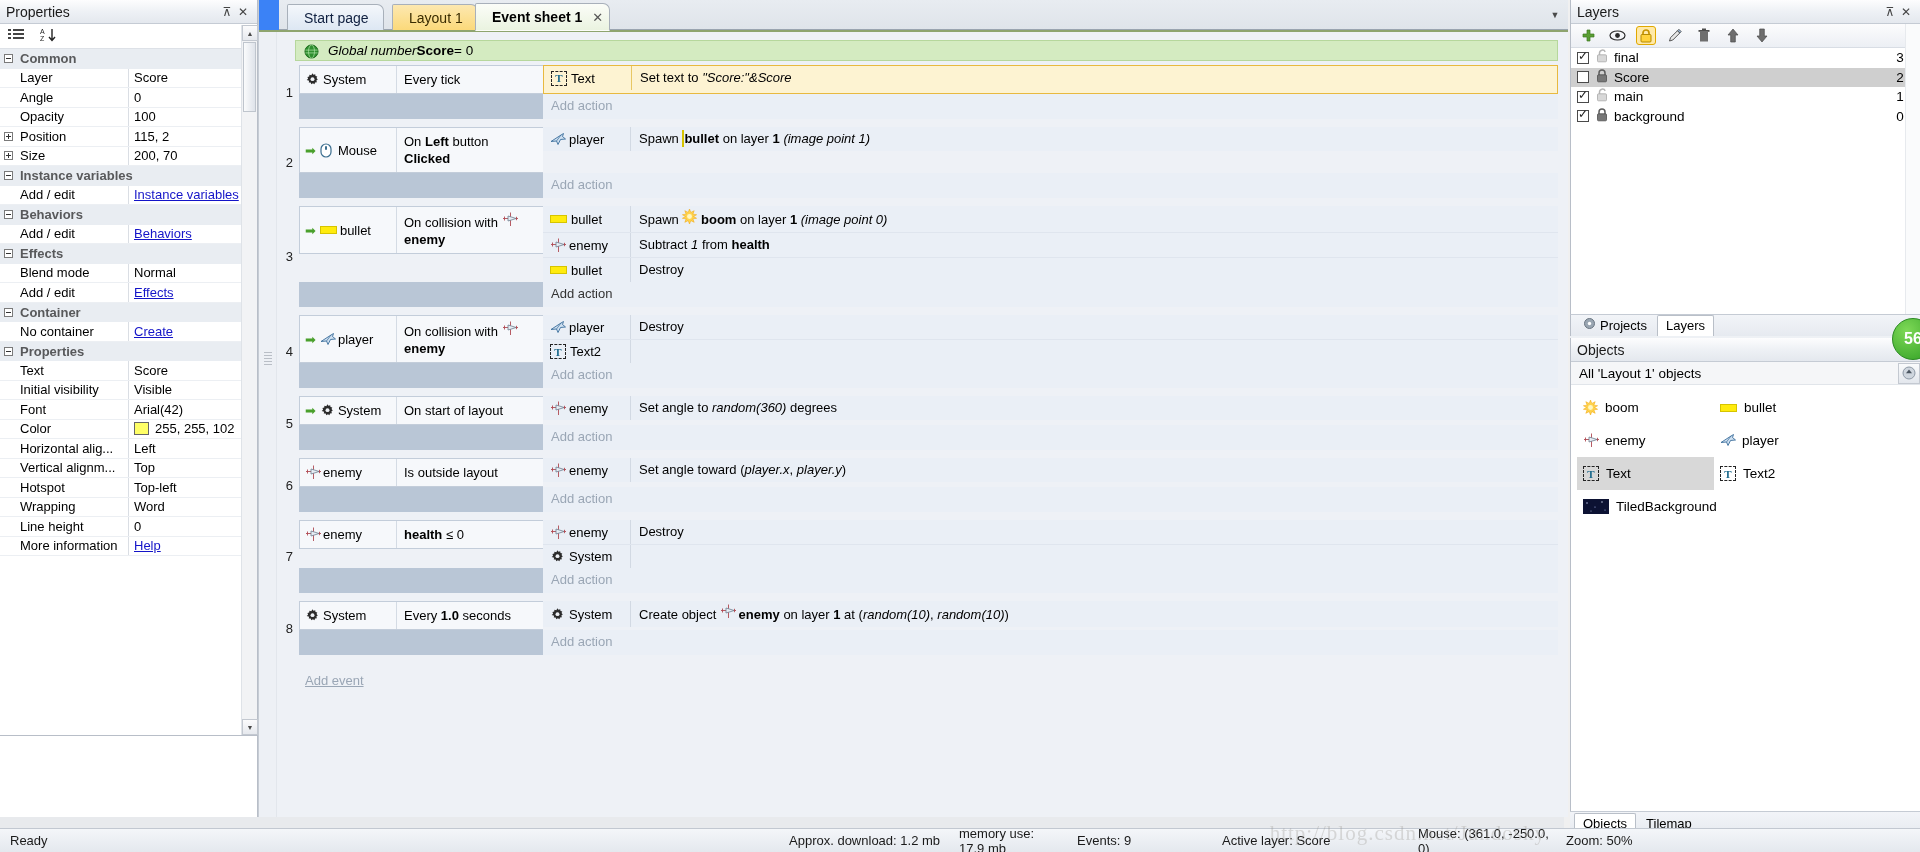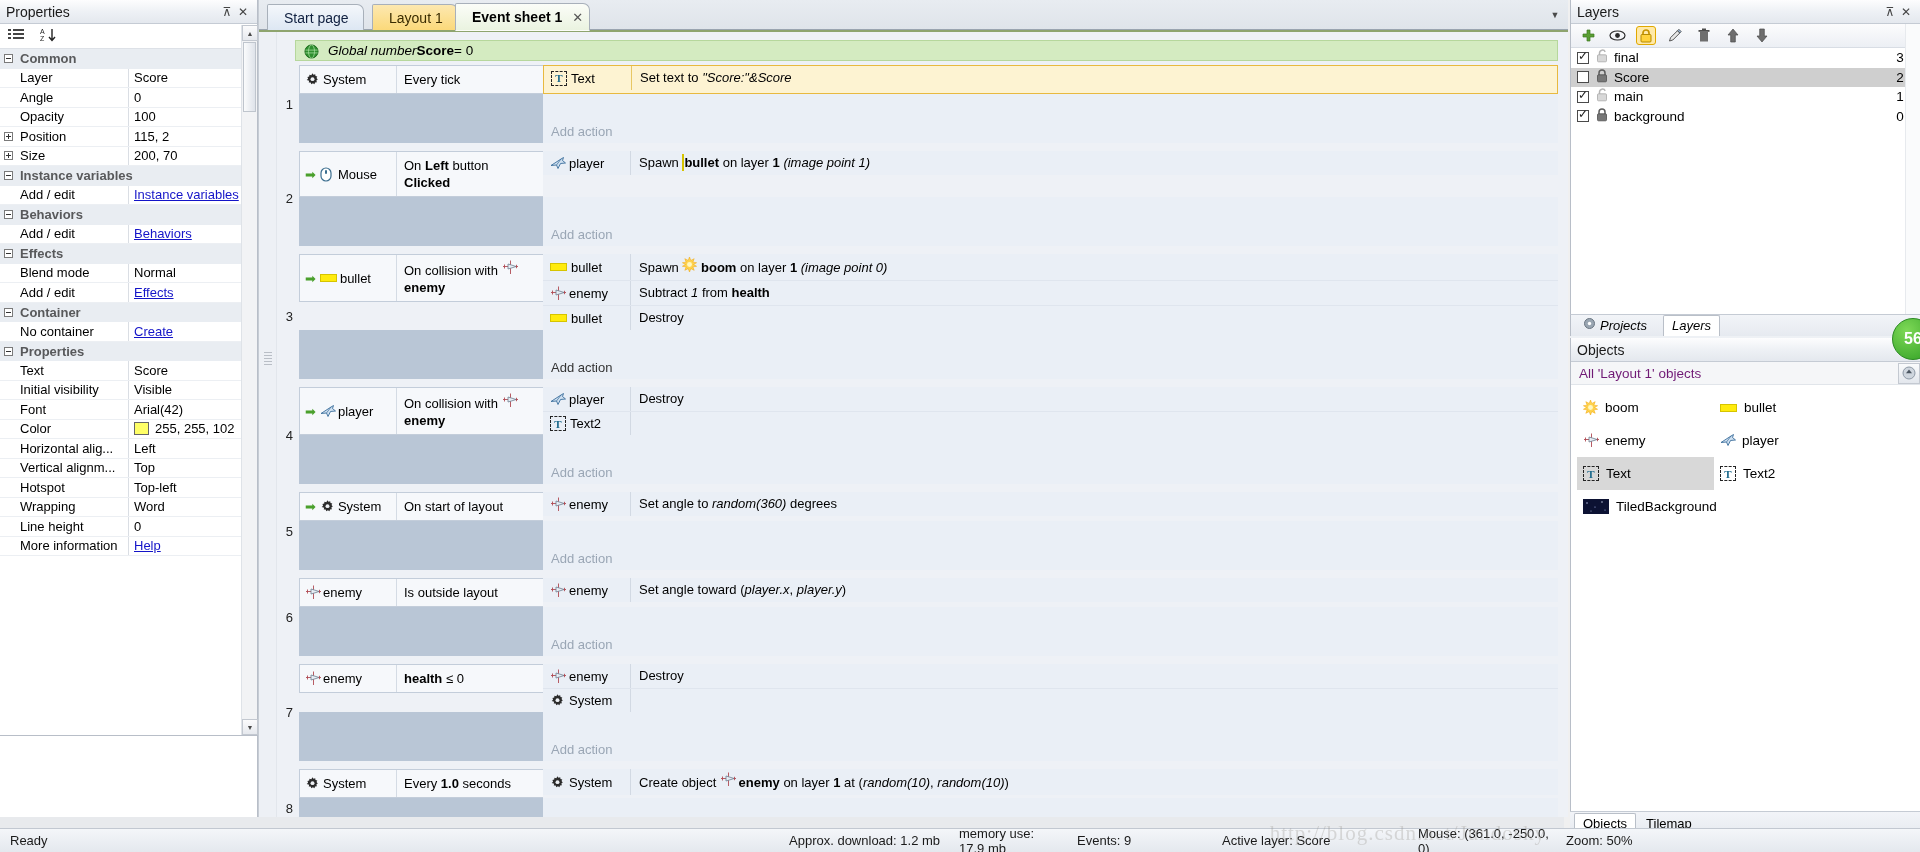--- a/index.html
+++ b/index.html
@@ -90,20 +90,21 @@
   }
   .props-bottom {
     position: absolute; left: 0; top: 735px; width: 258px; height: 82px;
     background: #fff; border: 1px solid #b8bec8; border-left: none; border-bottom: none;
   }
 
   
   .center {
     position: absolute; left: 259px; top: 0; width: 1309px; height: 817px;
     background: #3b82f6;
+    padding-left: 20px;
   }
   .tabbar {
     height: 30px; position: relative;
     background: linear-gradient(to bottom,#e8ecf1,#dfe4ea);
     border-bottom: 1px solid #9aa4b0;
   }
   .tab {
     position: absolute; top: 4px; height: 26px;
     display: flex; align-items: center; padding: 0 14px 0 16px;
     font-size: 14px; border: 1px solid #a8b0ba; border-bottom: none;
@@ -166,21 +167,21 @@
     border-top: 1px solid #dfe5ee;
   }
   .act-row:first-child { border-top: none; }
   .act-obj {
     width: 88px; flex: none; display: flex; align-items: center; gap: 4px;
     padding-left: 7px; border-right: 1px solid #d2d9e3; font-size: 13px;
   }
   .act-txt { flex: 1; padding: 3px 6px 3px 8px; font-size: 13px; line-height: 18px; }
   .add-action {
     color: #9aa6b5; font-size: 13px; padding: 3px 6px 3px 8px; min-height: 23px;
-    background: #eaeff6; display: flex; align-items: center; margin-top: 26px;
+    background: #eaeff6; display: flex; align-items: center;
   }
   .add-action.solid { color: #333; }
   .evt-filler { display: flex; }
   .evt-filler .fc { width: 244px; background: #b9c6d6; min-height: 25px; flex:none; }
   .evt-filler .fa { flex: 1; background: #eaeff6; }
   .evt.row1 .act-col { border: 1px solid #e8b93f; background:#fdf3d2; }
   .evt.row1 .act-row { background: #fdf3d2; }
   .evt.row1 .act-obj { background: #fdf3d2; border-right: 1px solid #e8c763; }
   .arrow-green { color: #4aa02c; font-size: 13px; margin-right: 1px; }
   .spacer-row { height: 8px; }
@@ -222,30 +223,30 @@
   .layer-lock { margin-right: 6px; flex: none; }
   .layer-name { flex: 1; }
   .layer-idx { width: 40px; text-align: center; font-size: 13.5px; }
   .layers-scroll {
     position: absolute; right: 0; top: 24px; width: 15px; bottom: 0; background: #fafbfc; border-left: 1px solid #e7eaee;
   }
   .panel-tabs {
     position: absolute; left: 0; top: 314px; width: 350px; height: 22px;
     background: linear-gradient(to bottom,#f2f4f8,#e6eaf0);
     border-top: 1px solid #c5cbd4; border-left: 1px solid #b8bec8;
-    display: flex; align-items: flex-end; padding-left: 4px; gap: 8px; font-style: italic;
+    display: flex; align-items: flex-end; padding-left: 4px; gap: 2px;
   }
   .ptab {
     font-size: 13px; padding: 2px 8px 3px; cursor: pointer; display:flex; align-items:center; gap:4px;
   }
   .ptab.active { background: #fff; border: 1px solid #b9bfc8; border-bottom: none; border-radius:2px 2px 0 0;}
   .objects-panel { position: absolute; left:0; top:338px; width:350px; height: 479px; background:#fff; border-left:1px solid #b8bec8; }
   .obj-search {
     height: 23px; background: #f5f6f8; border-bottom: 1px solid #e1e5ea;
-    display: flex; align-items: center; padding-left: 8px; color: #701a75; font-size: 13.5px;
+    display: flex; align-items: center; padding-left: 8px; color: #000000; font-size: 13.5px;
   }
   .obj-search .sbtn {
     margin-left: auto; width: 22px; height: 21px; background: linear-gradient(to bottom,#fafbfc,#e3e7ed);
     border: 1px solid #c4c9d1; display:flex; align-items:center; justify-content:center; font-size:10px; color:#4a5560;
   }
   .obj-grid { display: flex; flex-wrap: wrap; padding: 6px 0 0 6px; }
   .obj-item {
     width: 137px; height: 33px; display: flex; align-items: center; gap: 7px;
     font-size: 13.5px; padding-left: 6px; cursor: pointer;
   }

